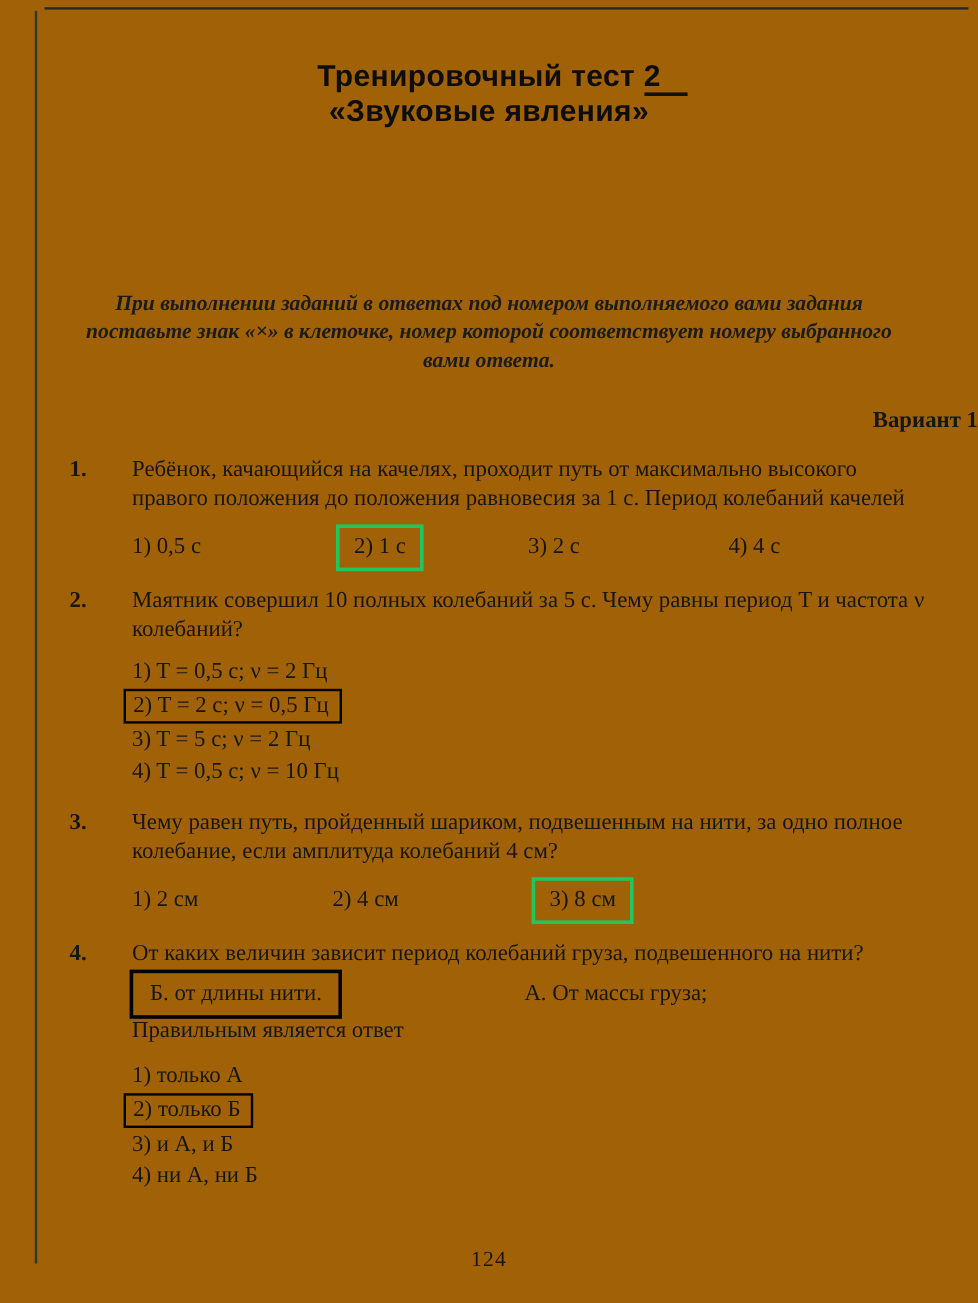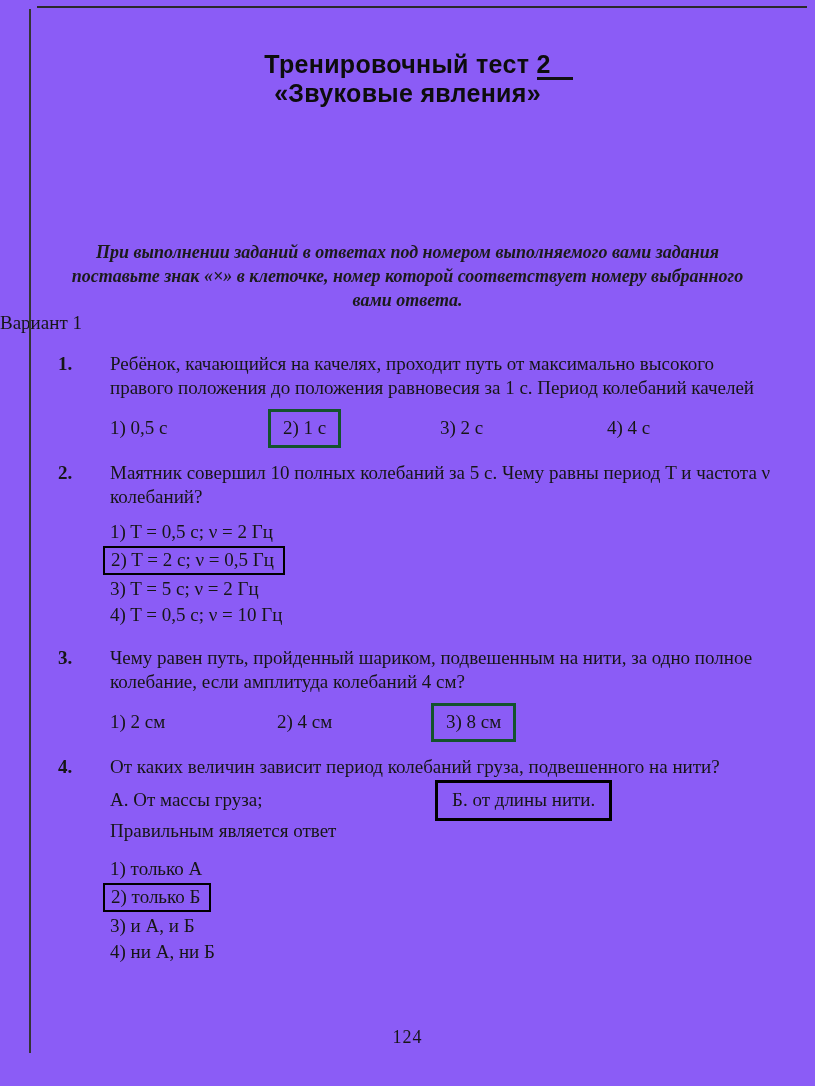--- a/index.html
+++ b/index.html
@@ -1,20 +1,20 @@
 <!DOCTYPE html>
 <html lang="ru"><head>
 <meta charset="utf-8">
 <style>
   html, body { margin: 0; padding: 0; background: #ffffff; }
   .page {
     position: relative;
     width: 815px;
     height: 1086px;
-    background: #8b5cf6;
+    background: #a16207;
     font-family: "Liberation Serif", "DejaVu Serif", serif;
     color: #161616;
     overflow: hidden;
   }
 
   
   .edge-top {
     position: absolute; top: 6px; left: 37px;
     width: 770px; height: 2px; background: #2a2a2a;
   }
@@ -44,23 +44,23 @@
     margin: 132px auto 0;
     text-align: center;
     font-style: italic;
     font-weight: 700;
     font-size: 18px;
     line-height: 24px;
     color: #1b1b1b;
   }
 
   .variant {
-    margin-top: 0;
-    text-align: left;
-    font-weight: 400;
+    margin-top: 28px;
+    text-align: right;
+    font-weight: 700;
     font-size: 19px;
   }
 
   .question {
     display: flex;
     margin: 18px 38px 0 58px;
     font-size: 19px;
     line-height: 24px;
   }
   .qnum { flex: 0 0 52px; font-weight: 700; }
@@ -70,23 +70,23 @@
   .answers-row {
     display: grid;
     grid-template-columns: 167px 163px 167px 1fr;
     margin-top: 13px;
     align-items: center;
     min-height: 30px;
   }
   .answers-row .answer { white-space: nowrap; }
   .answers-row .answer.box {
     justify-self: start;
-    border: 3px solid #14532d;
+    border: 3px solid #22c55e;
     padding: 4px 12px 5px;
-    margin: -8px 4px;
+    margin: -8px 16px;
     position: relative;
     left: -13px;
   }
 
   .answers-col { margin-top: 10px; }
   .answers-col .answer { display: block; line-height: 26px; }
   .answers-col .answer.box {
     width: fit-content;
     border: 2.5px solid #000;
     line-height: 24px;
@@ -112,21 +112,21 @@
     left: -2px;
     white-space: nowrap;
   }
   .prompt { margin: 4px 0 0; }
 
   .q4-answers { margin-top: 13px; }
 
   .page-number {
     position: absolute;
     left: 0; right: 0;
-    bottom: 38px;
+    bottom: 26px;
     text-align: center;
     font-size: 18px;
     letter-spacing: 1px;
   }
 </style>
 </head>
 <body>
 
 <div class="page">
 
@@ -179,22 +179,22 @@
         <span class="answer box">3) 8 см</span>
       </div>
     </div>
   </div>
 
   <div class="question">
     <div class="qnum">4.</div>
     <div class="qbody">
       <p class="qtext">От каких величин зависит период колебаний груза, подвешенного на нити?</p>
       <div class="statements">
+        <span class="statement box">Б. от длины нити.</span>
         <span class="statement">А. От массы груза;</span>
-        <span class="statement box">Б. от длины нити.</span>
       </div>
       <p class="prompt">Правильным является ответ</p>
       <div class="answers-col q4-answers">
         <span class="answer">1) только А</span>
         <span class="answer box">2) только Б</span>
         <span class="answer">3) и А, и Б</span>
         <span class="answer">4) ни А, ни Б</span>
       </div>
     </div>
   </div>

